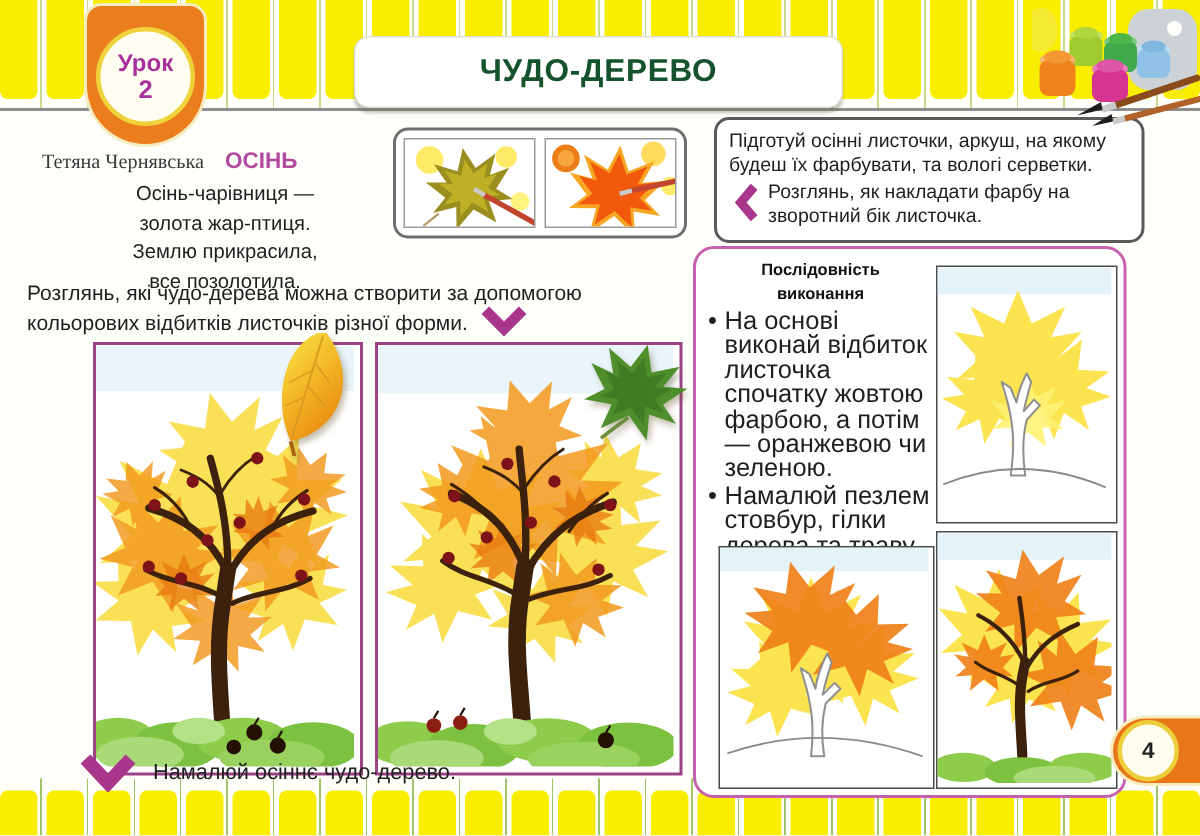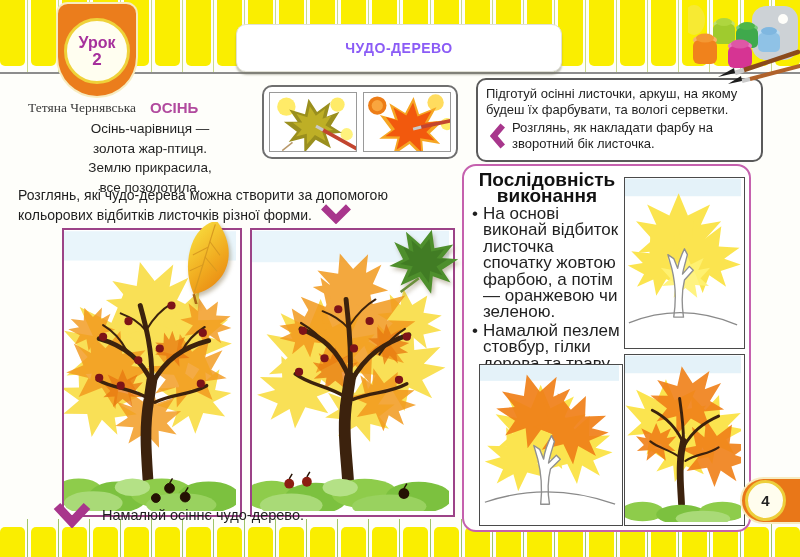--- a/index.html
+++ b/index.html
@@ -18,21 +18,21 @@
   .lesson-badge{position:absolute;left:58px;top:4px;width:78px;height:92px;background:#EB7D1C;
     border-radius:10px 10px 40px 40px;box-shadow:0 0 0 2px #f7ecc0;z-index:4;}
   .lesson-circle{position:absolute;left:6px;top:14px;width:60px;height:60px;background:#FFFEF0;
     border:3px solid #EFD23A;border-radius:50%;display:flex;flex-direction:column;align-items:center;justify-content:center;}
   .lesson-circle .l1{font-weight:bold;font-size:16px;color:#A6309C;line-height:17px;text-align:center;}
   .lesson-circle .l2{font-weight:bold;font-size:17px;color:#A6309C;line-height:18px;}
   
   .title-box{position:absolute;left:236px;top:24px;width:324px;height:46px;background:#ffffff;
     border:1px solid #e0e0d6;border-radius:10px;box-shadow:0 3px 2px rgba(110,110,90,.4);
     display:flex;align-items:center;justify-content:center;z-index:3;}
-  .title-box span{font-weight:bold;font-size:14px;letter-spacing:.5px;color:#8b5cf6;text-align:right;}
+  .title-box span{font-weight:bold;font-size:21px;letter-spacing:.5px;color:#14532d;text-align:right;}
   
   .author{position:absolute;left:28px;top:100px;font-family:"Liberation Serif",serif;
     font-size:13.5px;color:#3a3a3a;}
   .poem-title{position:absolute;left:150px;top:99px;font-weight:bold;font-size:15px;color:#B14A9E;}
   .poem{position:absolute;left:50px;top:119px;width:200px;text-align:center;
     font-size:13.5px;line-height:19.5px;color:#1f1f1f;}
   .intro{position:absolute;left:18px;top:186px;width:438px;font-size:14px;line-height:18px;}
   .chev-down-inline{display:inline-block;vertical-align:-4px;margin-left:8px;}
   
   .art-frame{position:absolute;background:#ffffff;border:2px solid #9C4387;}
@@ -42,27 +42,27 @@
   #leaf1{left:178px;top:222px;}
   #leaf2{left:386px;top:226px;}
   
   .photo-box{position:absolute;left:262px;top:85px;width:196px;height:74px;background:#fff;
     border:2px solid #6f6f6f;border-radius:10px;display:flex;gap:6px;padding:5px;box-sizing:border-box;}
   .photo{flex:1;border:1px solid #9a9a9a;background:#fff;overflow:hidden;}
   
   .prepare-box{position:absolute;left:476px;top:78px;width:287px;height:84px;background:#fff;
     border:2px solid #5a5a5a;border-radius:10px;box-sizing:border-box;padding:6px 7px 4px 8px;
     font-size:13px;line-height:16px;}
-  .look-row{display:flex;align-items:center;gap:7px;margin-top:2px;padding-left:4px;}
+  .look-row{display:flex;align-items:flex-start;gap:7px;margin-top:2px;padding-left:4px;}
   .look-row .txt{width:225px;}
   
   .seq-box{position:absolute;left:462px;top:164px;width:289px;height:368px;background:#fff;
     border:2.5px solid #C561AE;border-radius:14px;box-sizing:border-box;z-index:2;}
   .seq-title{position:absolute;left:6px;top:6px;width:154px;text-align:center;font-weight:bold;
-    font-size:19px;line-height:16px;color:#111;}
+    font-size:11px;line-height:16px;color:#111;}
   .seq-steps{position:absolute;left:8px;top:40px;width:152px;margin:0;padding:0;list-style:none;
     font-size:17px;line-height:16.4px;}
   .seq-steps li{position:relative;padding-left:11px;margin-bottom:2px;}
   .seq-steps li::before{content:"\2022";position:absolute;left:0;top:0;}
   .step-pic{position:absolute;background:#fff;border:1.5px solid #4a4a4a;}
   #step2{left:15px;top:198px;width:142px;height:160px;}
   #step1{left:160px;top:11px;width:119px;height:170px;}
   #step3{left:160px;top:188px;width:119px;height:170px;}
   
   .page-badge{position:absolute;left:742px;top:479px;width:58px;height:43px;background:#E97718;

